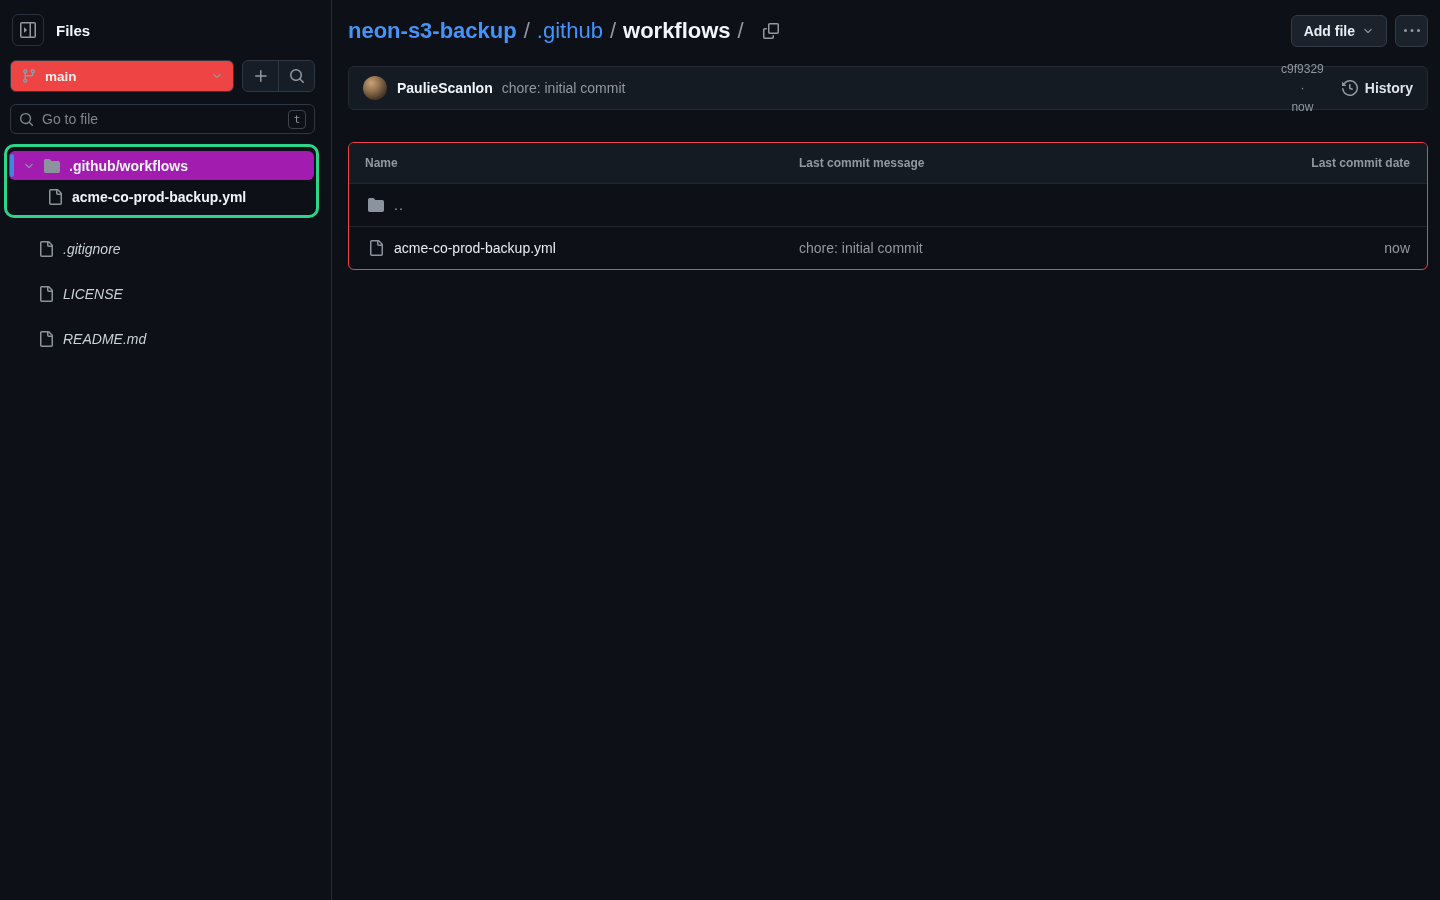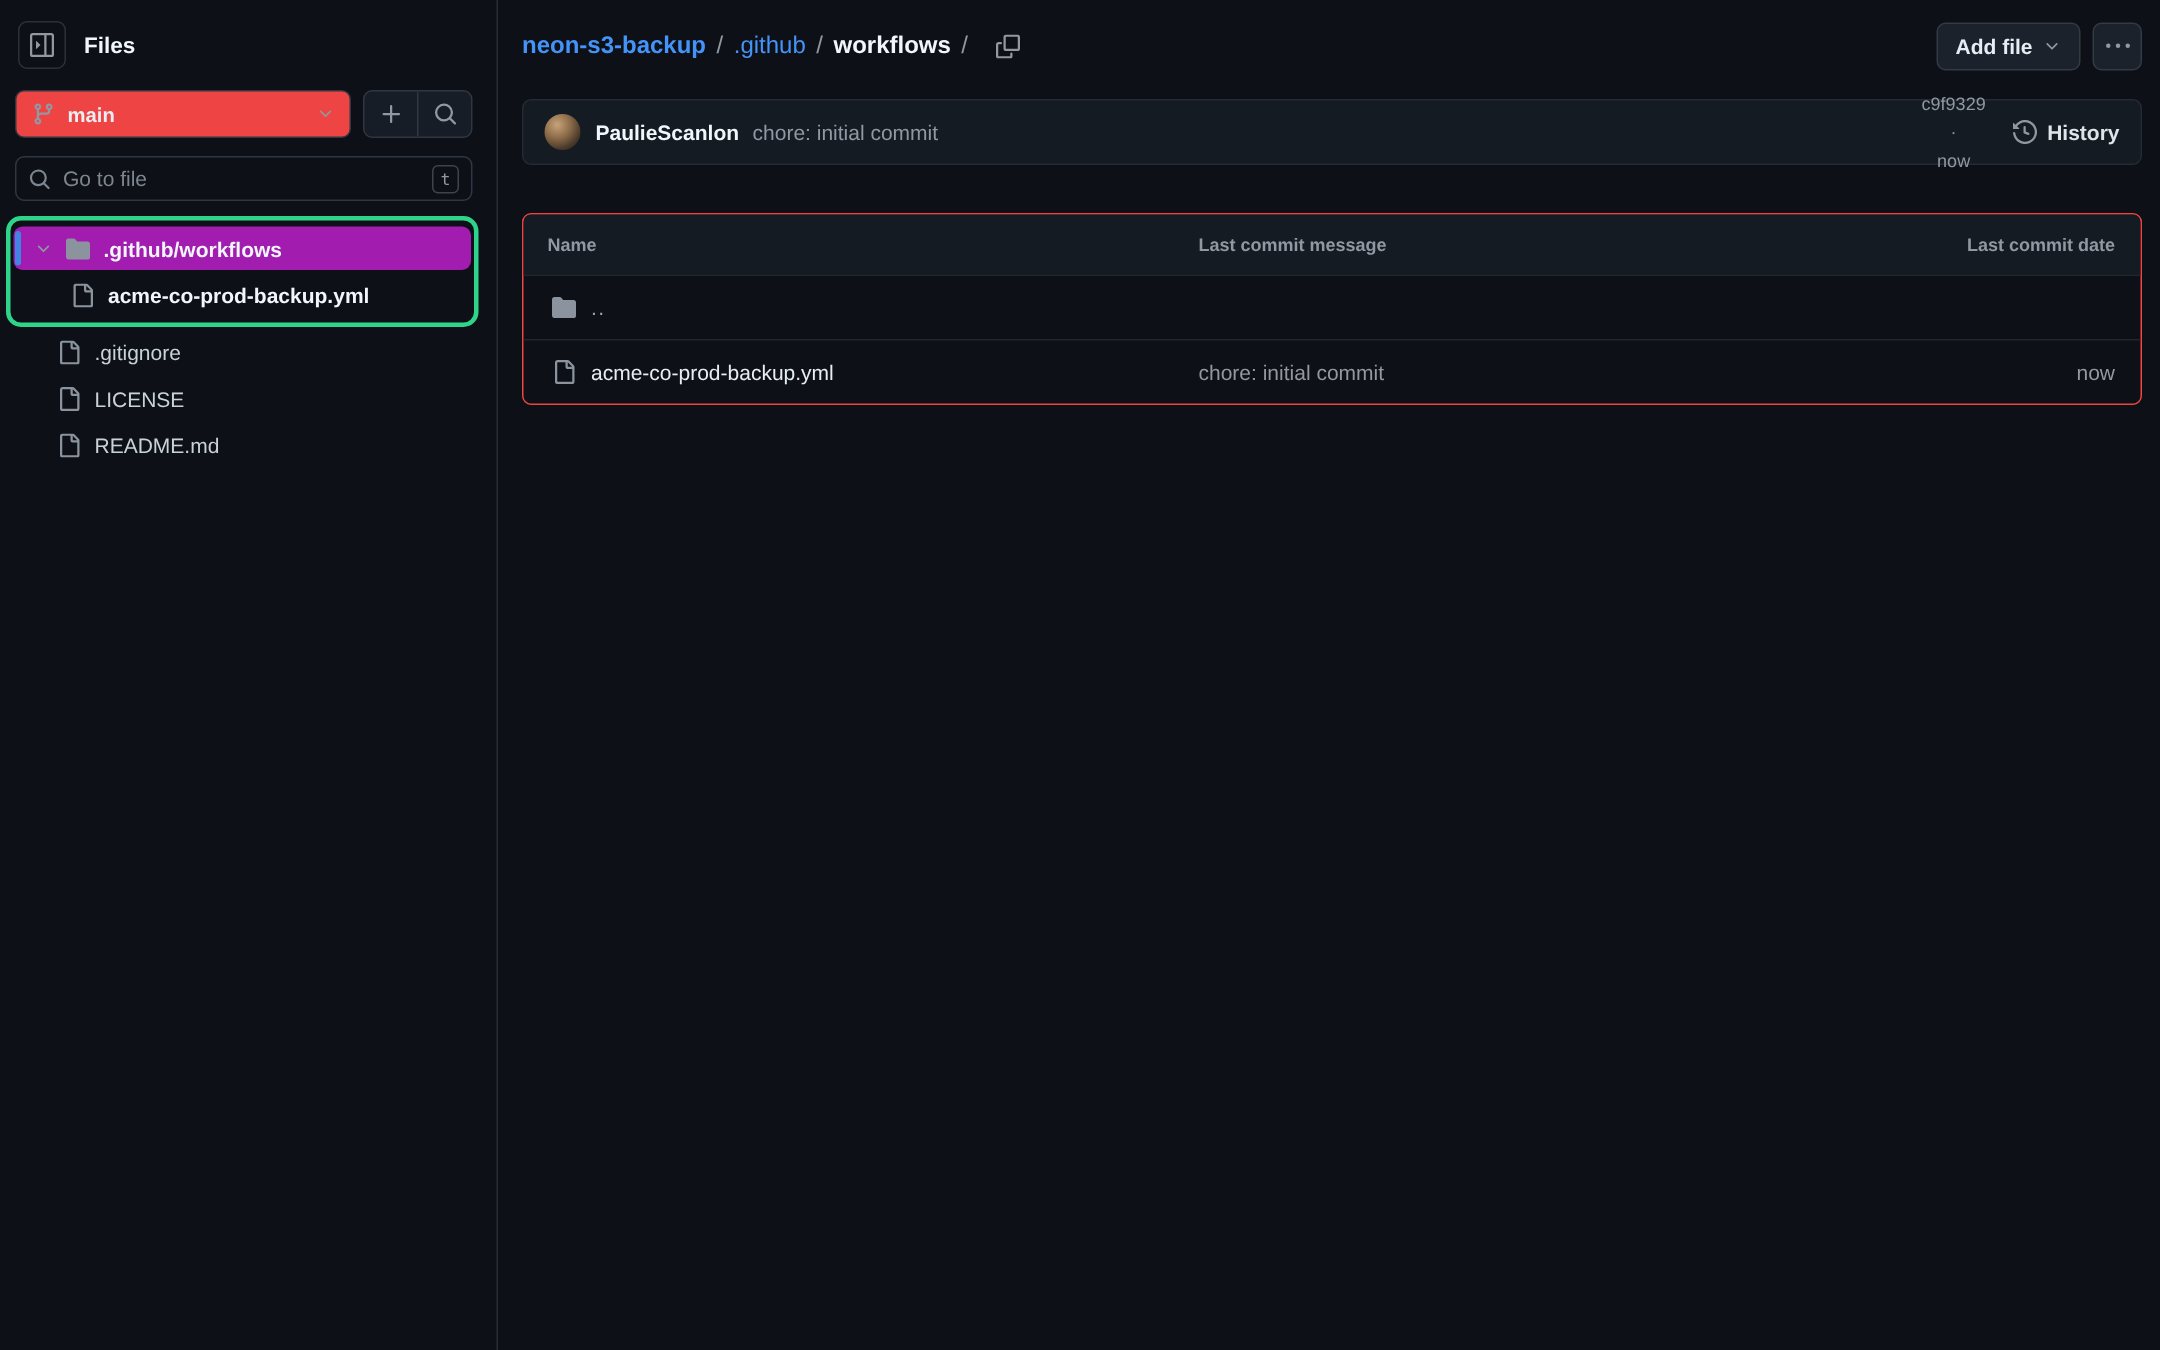--- a/index.html
+++ b/index.html
@@ -86,29 +86,29 @@
   .row-folder .tlabel { color:#f0f6fc; font-weight:700; }
   .active-bar {
     position:absolute; left:1px; top:3px;
     width:4px; height:23px; border-radius:3px;
     background:#4184e4;
   }
   .row-folder .chev { margin-left:8px; }
   .row-yml { padding-left:38px; }
   .row-yml .tlabel { color:#f0f6fc; font-weight:700; }
   .tree-plain { margin:0 12px 0 6px; }
-  .tree-plain .tree-row { padding-left:32px; margin:2px 0; }
+  .tree-plain .tree-row { padding-left:32px; margin:16px 0;font-style:italic; }
 
   .tree-icon { flex:0 0 auto; display:flex; }
 
   
   .main { flex:1; padding:15px 12px 0 16px; display:flex; flex-direction:column; }
 
   .main-header { display:flex; align-items:center; justify-content:space-between; height:32px; }
-  .breadcrumb { display:flex; align-items:center; font-size:16px;justify-content:center; }
+  .breadcrumb { display:flex; align-items:center; font-size:22px;justify-content:center; }
   .bc-repo { color:#4493f8; font-weight:700; text-decoration:none; cursor:pointer; }
   .bc-link { color:#4493f8; text-decoration:none; cursor:pointer; }
   .bc-sep { color:#9198a1; margin:0 7px; }
   .bc-current { color:#f0f6fc; font-weight:700; }
   .bc-copy {
     margin-left:12px; background:none; border:none; color:#9198a1;
     display:flex; align-items:center; cursor:pointer;
   }
   .header-actions { display:flex; align-items:center; gap:8px;padding-left:39px; }
   .btn {

